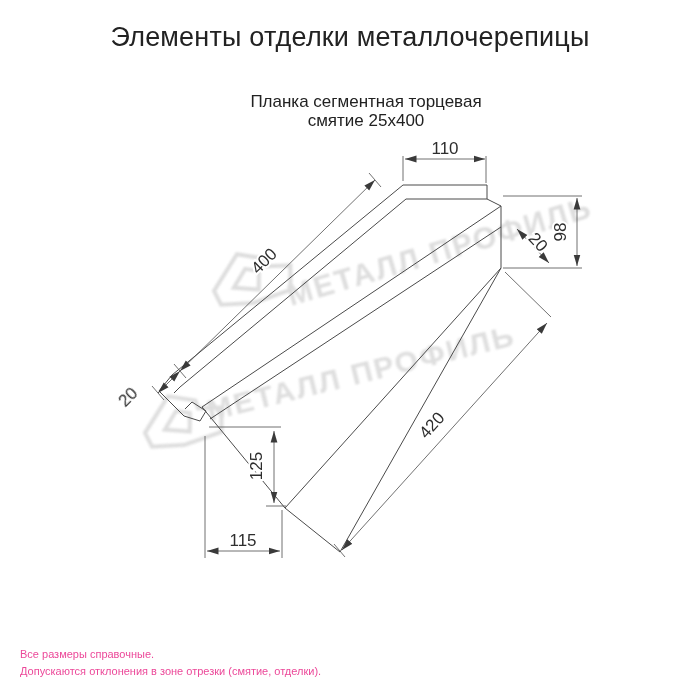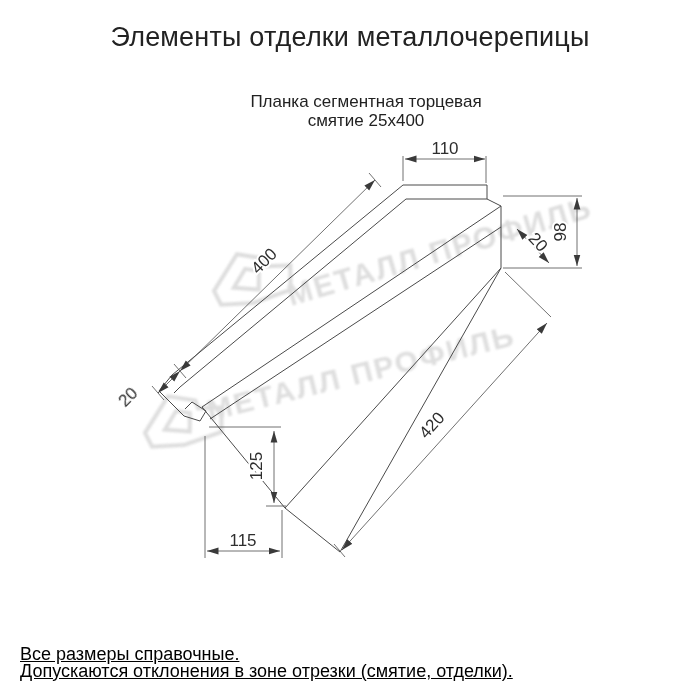--- a/index.html
+++ b/index.html
@@ -2,21 +2,21 @@
 <html><head>
 <meta charset="utf-8">
 <style>
   html,body{margin:0;padding:0;background:#ffffff;}
   #page{position:relative;width:700px;height:700px;background:#ffffff;overflow:hidden;
         font-family:"Liberation Sans",sans-serif;}
   .title{position:absolute;top:22px;left:0;width:700px;text-align:center;
          font-size:27px;color:#222;letter-spacing:0.2px;}
   .subtitle{position:absolute;top:92px;left:16px;width:700px;text-align:center;
             font-size:17px;line-height:19px;color:#222;}
-  .notes{position:absolute;left:20px;top:646px;font-size:18px;line-height:17px;color:#000000;text-decoration:underline;}
+  .notes{position:absolute;left:20px;top:646px;font-size:11px;line-height:17px;color:#ec4899;}
   svg{position:absolute;left:0;top:0;}
   .part path{fill:none;stroke:#4a4a4a;stroke-width:1;stroke-linejoin:round;}
   .dims path{fill:none;stroke:#4d4d4d;stroke-width:0.8;}
   .dimtxt{font-family:"Liberation Sans",sans-serif;font-size:17px;fill:#2e2e2e;
           text-anchor:middle;paint-order:stroke;stroke:#ffffff;stroke-width:4px;}
   .wmtxt{font-family:"Liberation Sans",sans-serif;font-weight:bold;font-size:30px;
          letter-spacing:2px;fill:#dcdcdc;}
   .wmlogo path{fill:none;stroke:#dcdcdc;stroke-width:4;}
 </style>
 </head>

